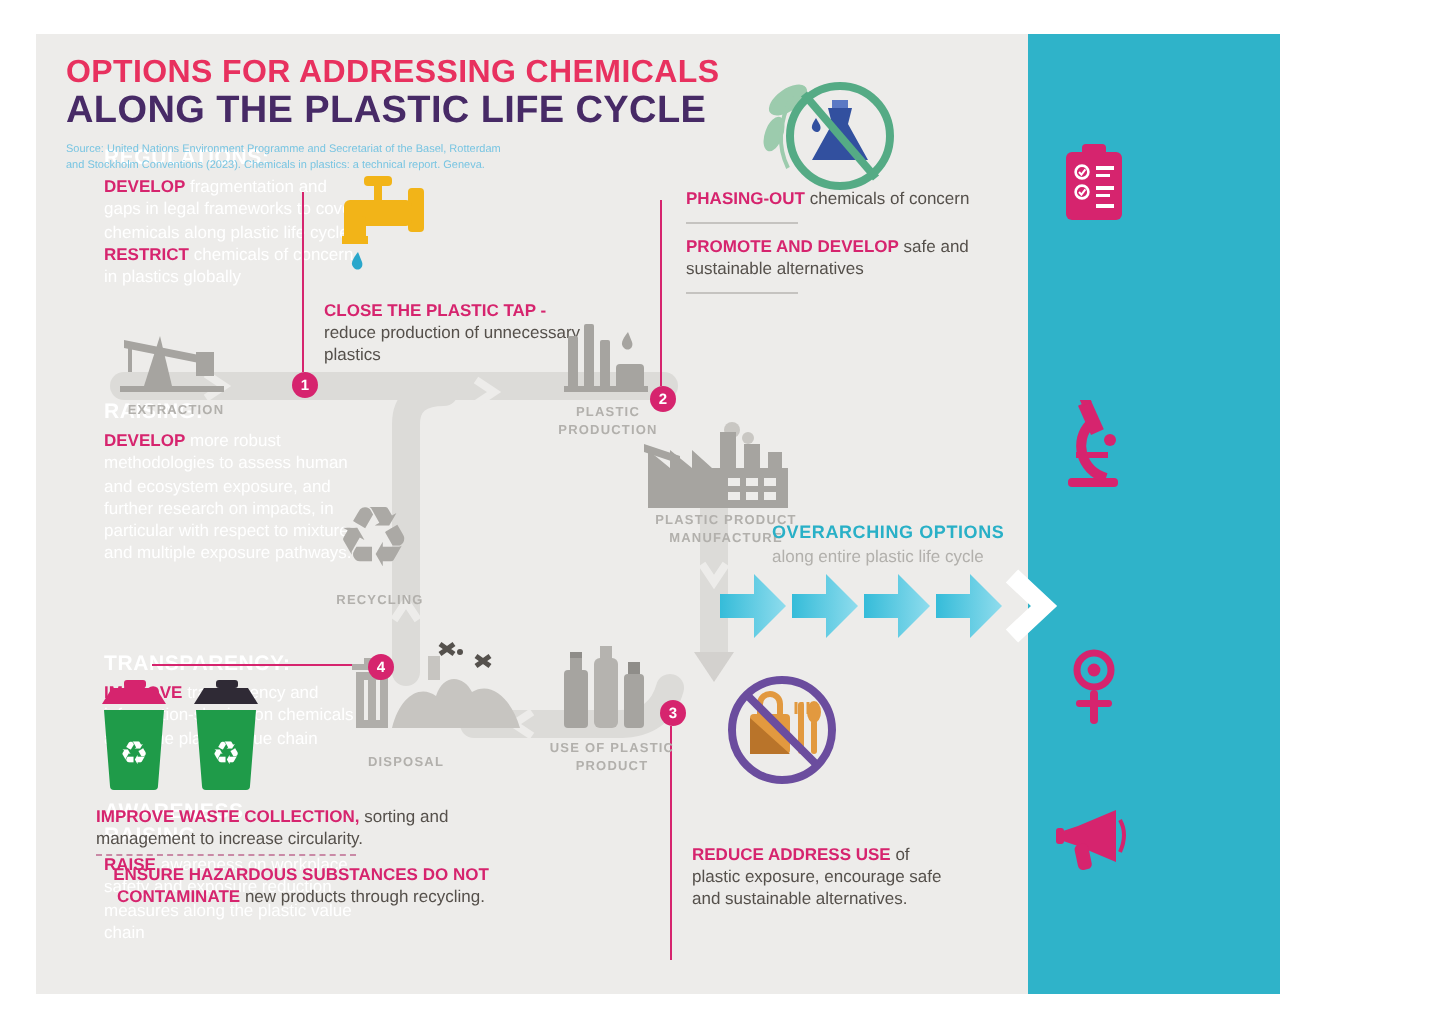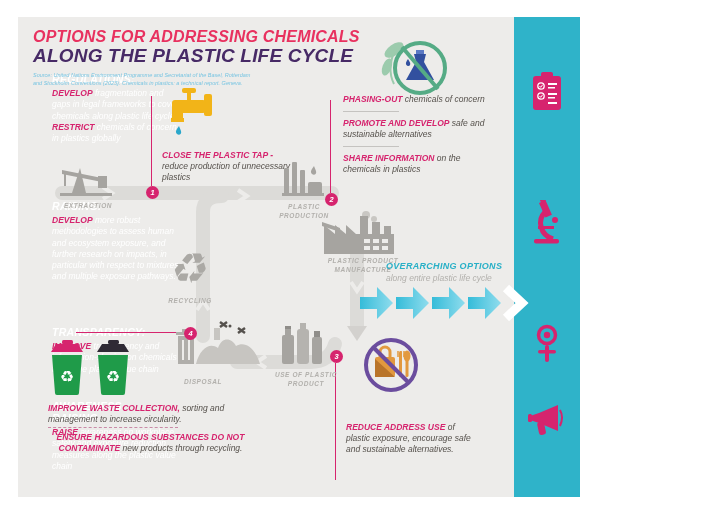--- a/index.html
+++ b/index.html
@@ -1,17 +1,17 @@
 <!DOCTYPE html>
 <html style="--canvas-bg: #edecea; --sidebar-bg: #2fb3c9; --pink: #d6246e; --title-pink: #e8315f; --title-purple: #472a66; --source-blue: #79c5e2; --teal-text: #29b0c7; --gray-icon: #a6a4a0; --gray-label: #b2b0ac; --dark-text: #55504b; --flow-gray: #dcdbd8; --green: #1f9b49; --yellow: #f2b418; --purple-circle: #6b4d9e; --orange: #e2993f; --arrow-cyan: #49c5e2;"><head>
 <meta charset="utf-8">
 <style>
   html,body{margin:0;padding:0;background:#fff;}
-  #page{position:relative;width:580px;height:509px;background:#fff;overflow:hidden;
-        font-family:"Liberation Sans",sans-serif;font-style:italic;}
+  #page{position:relative;width:640px;height:509px;background:#fff;overflow:hidden;
+        font-family:"Liberation Sans",sans-serif;}
   #canvas{position:absolute;left:18px;top:17px;width:496px;height:480px;background:var(--canvas-bg,#edecea);}
   #sidebar{position:absolute;left:514px;top:17px;width:192px;height:480px;background:var(--sidebar-bg,#2fb3c9);}
   .abs{position:absolute;}
   .t1{font-size:16px;font-weight:bold;color:var(--title-pink,#e8315f);letter-spacing:.2px;}
   .t2{font-size:19px;font-weight:bold;color:var(--title-purple,#472a66);letter-spacing:.2px;}
   .src{font-size:5.5px;color:var(--source-blue,#79c5e2);line-height:1.5;}
   .body-txt{font-size:8.5px;line-height:1.28;color:var(--dark-text,#55504b);}
   .kw{font-weight:bold;color:var(--pink,#d6246e);}
   .stage-label{font-size:6.5px;font-weight:bold;color:var(--gray-label,#b2b0ac);
                letter-spacing:.6px;text-align:center;line-height:1.35;}
@@ -161,23 +161,20 @@
 
   <div class="abs z3" style="left:343px;top:94px;">
     <div class="opt body-txt">
       <span class="kw">PHASING-OUT</span><span> chemicals of concern</span>
     </div>
     <div class="divider"></div>
     <div class="opt body-txt">
       <span class="kw">PROMOTE AND DEVELOP</span><span> safe and sustainable alternatives</span>
     </div>
     <div class="divider"></div>
-    <div class="opt body-txt">
-      <span class="kw">SHARE INFORMATION</span><span> on the chemicals in plastics</span>
-    </div>
   </div>
 
   <div class="abs overarching-title z3" style="left:386px;top:261px;">OVERARCHING OPTIONS</div>
   <div class="abs overarching-sub z3" style="left:386px;top:273px;">along entire plastic life cycle</div>
   <svg class="abs z4" style="left:360px;top:284px;" width="172" height="38" viewBox="0 0 172 38">
     <defs>
       <linearGradient id="ag" x1="0" y1="0" x2="1" y2="0">
         <stop offset="0" stop-color="#35bcd9"></stop>
           <stop offset="1" stop-color="#8fdced"></stop>
       </linearGradient>

